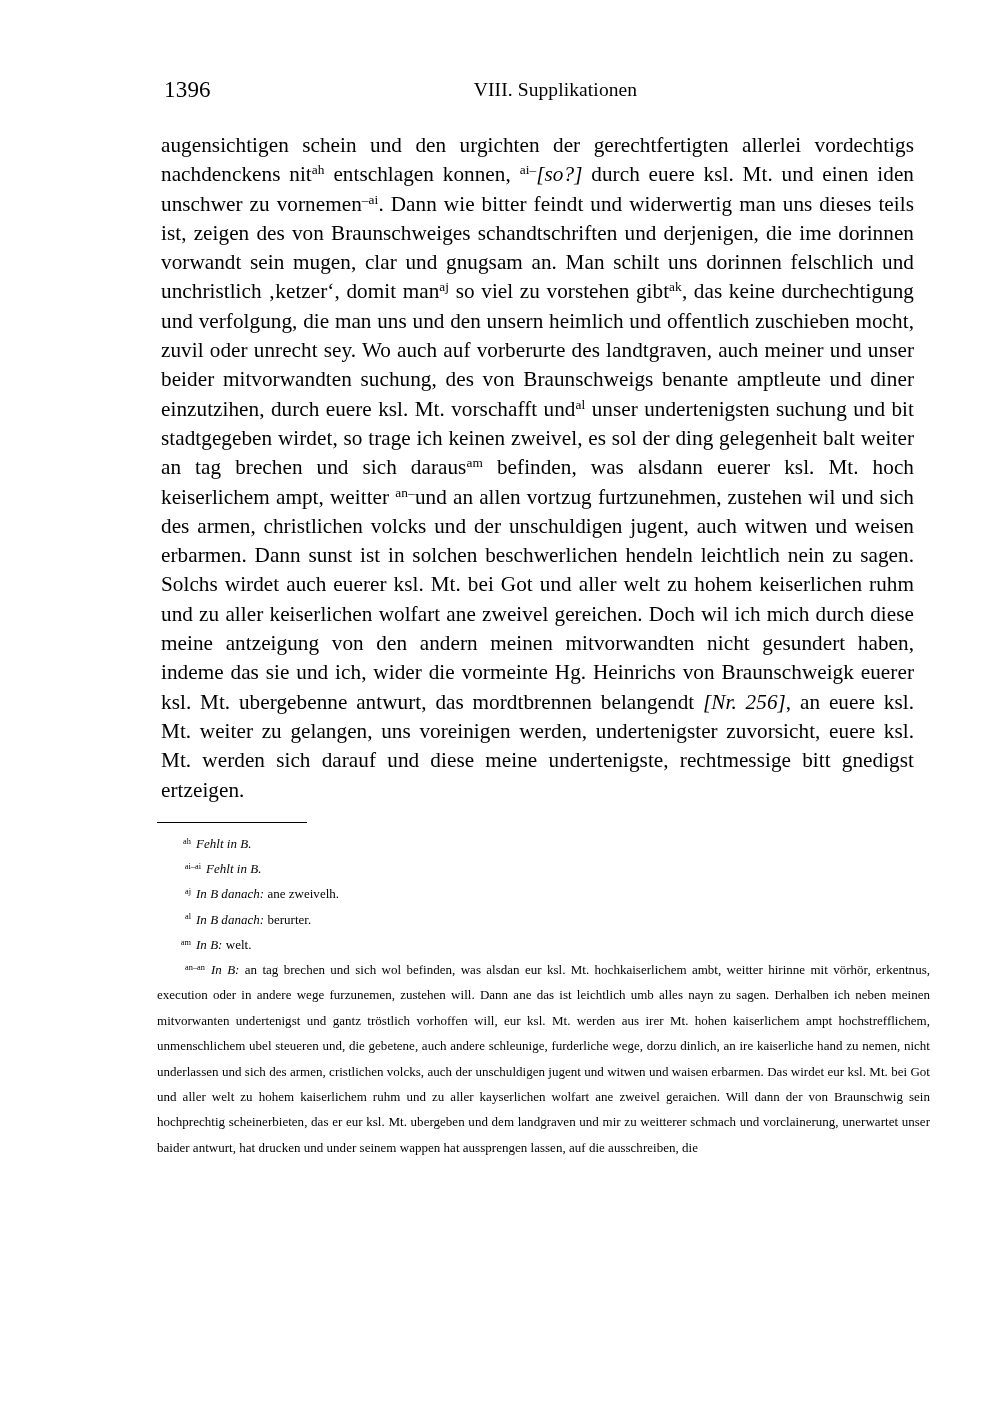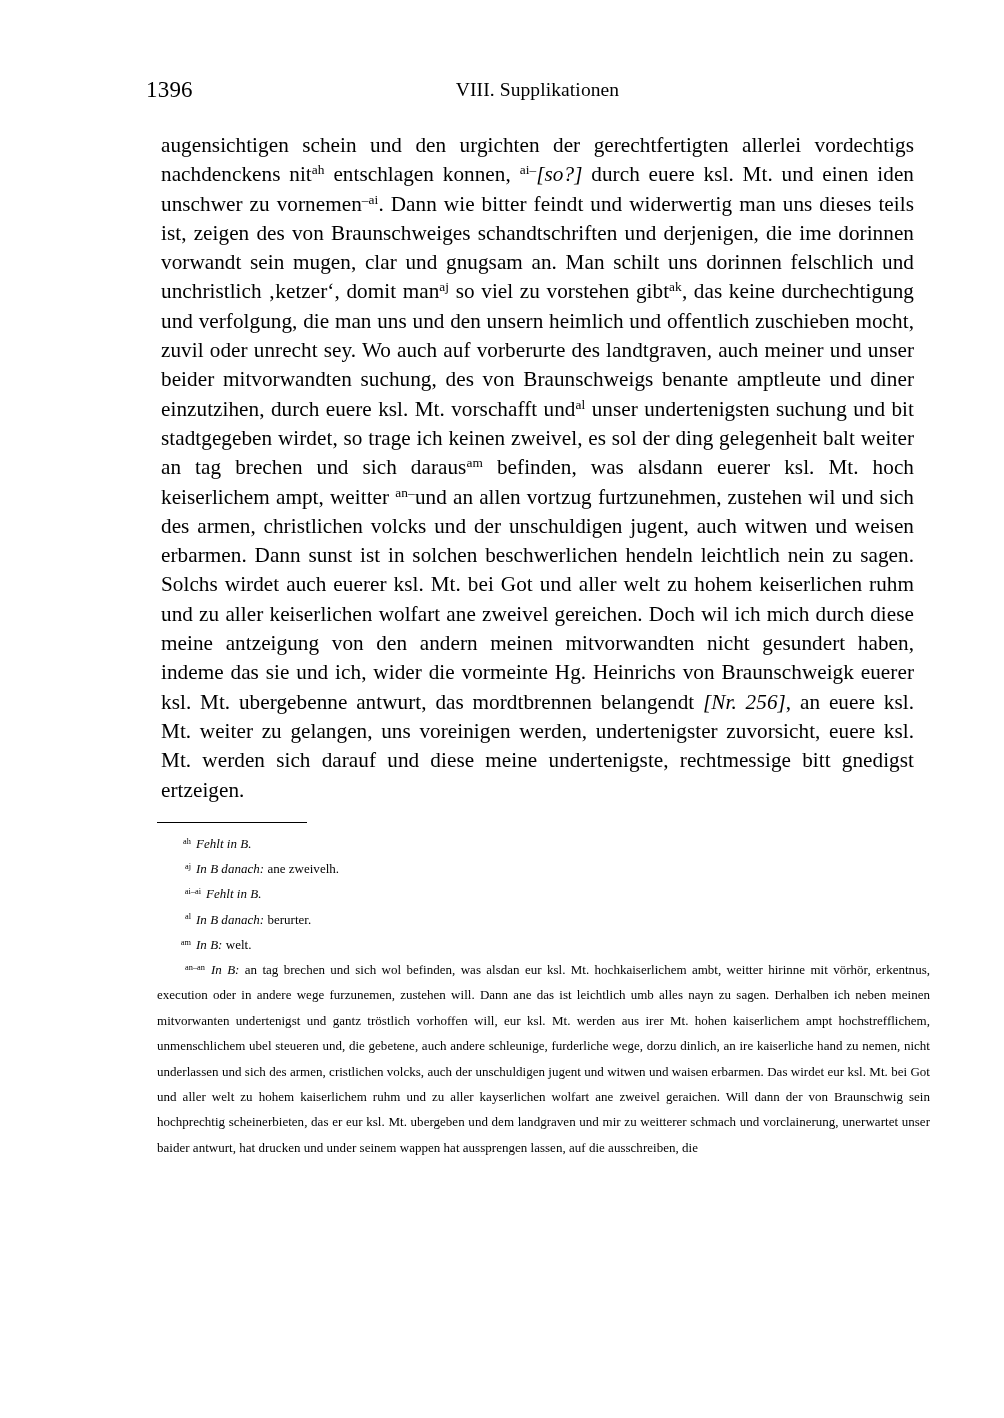--- a/index.html
+++ b/index.html
@@ -18,21 +18,21 @@
     position: relative;
     width: 1004px;
     height: 1418px;
     box-sizing: border-box;
     overflow: hidden;
   }
 
   
   .runhead {
     position: absolute;
-    left: 146px;
+    left: 164px;
     top: 76px;
     width: 761px;
     height: 28px;
     display: flex;
     align-items: flex-end;
   }
   .folio {
     font-size: 23px;
     letter-spacing: 0.2px;
     line-height: 28px;
@@ -145,23 +145,23 @@
   <div class="body-text">
     <p><span>augensichtigen schein und den urgichten der gerechtfertigten allerlei vordechtigs nachdenckens nit</span><sup class="sup">ah</sup><span> entschlagen konnen, </span><sup class="sup">ai–</sup><span class="it">[so?]</span><span> durch euere ksl. Mt. und einen iden unschwer zu vornemen</span><sup class="sup">–ai</sup><span>. Dann wie bitter feindt und widerwertig man uns dieses teils ist, zeigen des von Braunschweiges schandtschriften und derjenigen, die ime dorinnen vorwandt sein mugen, clar und gnugsam an. Man schilt uns dorinnen felschlich und unchristlich ‚ketzer‘, domit man</span><sup class="sup">aj</sup><span> so viel zu vorstehen gibt</span><sup class="sup">ak</sup><span>, das keine durchechtigung und verfolgung, die man uns und den unsern heimlich und offentlich zuschieben mocht, zuvil oder unrecht sey. Wo auch auf vorberurte des landtgraven, auch meiner und unser beider mitvorwandten suchung, des von Braunschweigs benante amptleute und diner einzutzihen, durch euere ksl. Mt. vorschafft und</span><sup class="sup">al</sup><span> unser undertenigsten suchung und bit stadtgegeben wirdet, so trage ich keinen zweivel, es sol der ding gelegenheit balt weiter an tag brechen und sich daraus</span><sup class="sup">am</sup><span> befinden, was alsdann euerer ksl. Mt. hoch keiserlichem ampt, weitter </span><sup class="sup">an–</sup><span>und an allen vortzug furtzunehmen, zustehen wil und sich des armen, christlichen volcks und der unschuldigen jugent, auch witwen und weisen erbarmen. Dann sunst ist in solchen beschwerlichen hendeln leichtlich nein zu sagen. Solchs wirdet auch euerer ksl. Mt. bei Got und aller welt zu hohem keiserlichen ruhm und zu aller keiserlichen wolfart ane zweivel gereichen. Doch wil ich mich durch diese meine antzeigung von den andern meinen mitvorwandten nicht gesundert haben, indeme das sie und ich, wider die vormeinte Hg. Heinrichs von Braunschweigk euerer ksl. Mt. ubergebenne antwurt, das mordtbrennen belangendt </span><span class="it">[Nr. 256]</span><span>, an euere ksl. Mt. weiter zu gelangen, uns voreinigen werden, undertenigster zuvorsicht, euere ksl. Mt. werden sich darauf und diese meine undertenigste, rechtmessige bitt gnedigst ertzeigen.</span></p>
   </div>
 
   <div class="fn-rule"></div>
 
   <div class="footnotes">
 
     <p class="fn"><span class="marker">ah</span><span class="it">Fehlt in B.</span><span></span></p>
 
+    <p class="fn wide"><span class="marker">ai–ai</span><span class="it">Fehlt in B.</span><span></span></p>
+
     <p class="fn"><span class="marker">aj</span><span class="it">In B danach:</span><span> ane zweivelh.</span></p>
-
-    <p class="fn wide"><span class="marker">ai–ai</span><span class="it">Fehlt in B.</span><span></span></p>
 
 
     <p class="fn"><span class="marker">al</span><span class="it">In B danach:</span><span> berurter.</span></p>
 
     <p class="fn"><span class="marker">am</span><span class="it">In B:</span><span> welt.</span></p>
 
     <p class="fn-long"><span class="marker">an–an</span><span class="it">In B:</span><span> an tag brechen und sich wol befinden, was alsdan eur ksl. Mt. hochkaiserlichem ambt, weitter hirinne mit vörhör, erkentnus, execution oder in andere wege furzunemen, zustehen will. Dann ane das ist leichtlich umb alles nayn zu sagen. Derhalben ich neben meinen mitvorwanten undertenigst und gantz tröstlich vorhoffen will, eur ksl. Mt. werden aus irer Mt. hohen kaiserlichem ampt hochstrefflichem, unmenschlichem ubel steueren und, die gebetene, auch andere schleunige, furderliche wege, dorzu dinlich, an ire kaiserliche hand zu nemen, nicht underlassen und sich des armen, cristlichen volcks, auch der unschuldigen jugent und witwen und waisen erbarmen. Das wirdet eur ksl. Mt. bei Got und aller welt zu hohem kaiserlichem ruhm und zu aller kayserlichen wolfart ane zweivel geraichen. Will dann der von Braunschwig sein hochprechtig scheinerbieten, das er eur ksl. Mt. ubergeben und dem landgraven und mir zu weitterer schmach und vorclainerung, unerwartet unser baider antwurt, hat drucken und under seinem wappen hat aussprengen lassen, auf die ausschreiben, die</span></p>
 
   </div>
 

